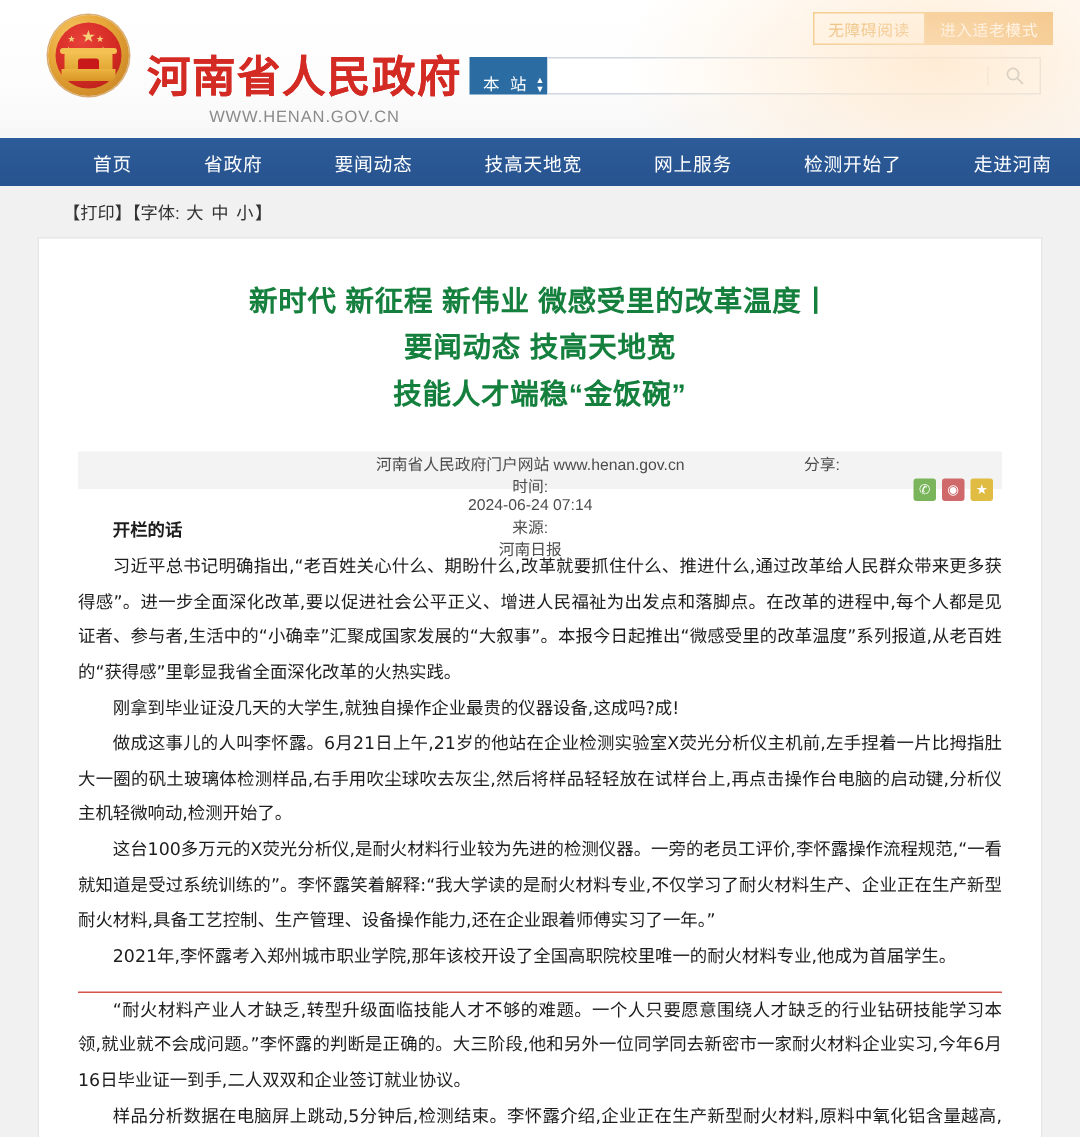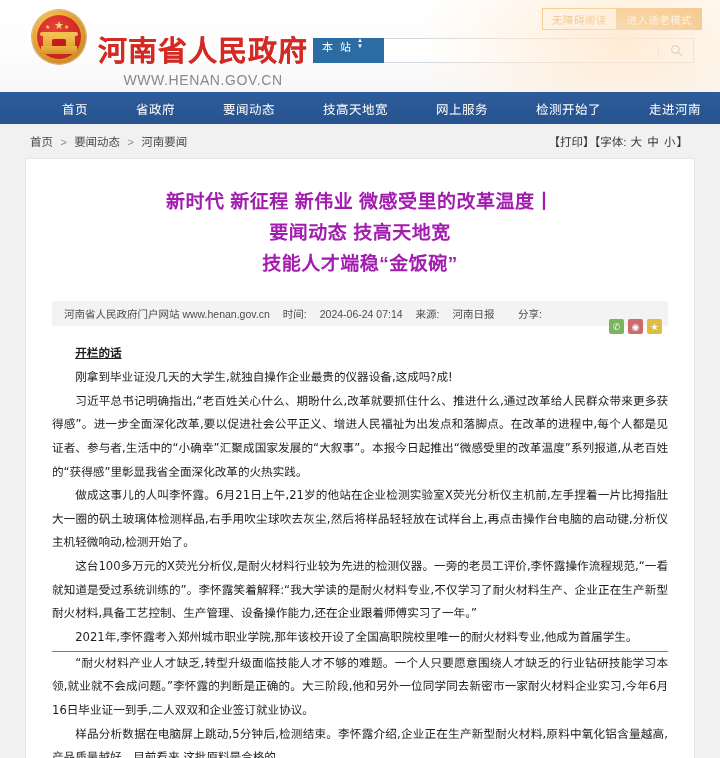--- a/index.html
+++ b/index.html
@@ -108,21 +108,21 @@
     background: linear-gradient(to bottom, #e8403a 0%, #d02722 55%, #b9201c 100%);
     -webkit-background-clip: text;
     background-clip: text;
     color: #d32a23;
     line-height: 1.1;
     margin-top: 24px;
   }
   .brand-url {
     margin-top: 4px;
     text-align: center;
-    font-size: 14px;
+    font-size: 11px;
     letter-spacing: 0.6px;
     color: #8a8a8a;
     font-family: "Liberation Sans", sans-serif;
   }
 
   .hdr-buttons {
     position: absolute;
     right: 18px; top: 8px;
     display: flex;
     align-items: stretch;
@@ -152,26 +152,26 @@
   .search-wrap {
     position: absolute;
     left: 313px; top: 38px;
     display: flex;
     align-items: stretch;
     width: 381px;
     height: 25px;
   }
   .search-scope {
     display: flex;
-    align-items: flex-start;
+    align-items: flex-end;
     gap: 4px;
     background: #2b6ca3;
     color: #ffffff;
     font-size: 11px;
-    padding: 0 21px 0 9px;
+    padding: 0 2px 0 9px;
     letter-spacing: 2px;
     cursor: pointer;
     flex: 0 0 auto;
   }
   .scope-caret {
     display: flex; flex-direction: column; gap: 1px;
     letter-spacing: 0;
     line-height: 0;
   }
   .scope-caret span { font-size: 6px; line-height: 5px; }
@@ -254,42 +254,43 @@
     margin: 0 auto;
     background: #ffffff;
     border: 1px solid #e6e6e6;
     border-bottom: none;
     min-height: 570px;
     padding: 24px 26px 0 26px;
   }
 
   .article-title {
     text-align: center;
-    color: #a21caf;
+    color: #15803d;
     font-size: 19px;
     font-weight: bold;
     line-height: 1.62;
     letter-spacing: 0.5px;
     padding: 4px 14px 0 14px;
   }
   .article-title .tl { display: block; }
 
   .meta-bar {
     margin-top: 22px;
     background: #f3f3f3;
     height: 25px;
     display: flex;
     align-items: center;
     padding: 0 12px;
     font-size: 10.5px;
     color: #4c4c4c;
     position: relative;
+    flex-direction: column;
   }
   .meta-bar .m { margin-right: 13px; white-space: nowrap; }
-  .meta-bar .share-label { position: absolute; right: 126px; }
+  .meta-bar .share-label { position: absolute; right: 108px; }
   .share-icons {
     position: absolute;
     right: 6px;
     top: 18px;
     display: flex;
     gap: 4px;
   }
   .share-icons i {
     width: 15px; height: 15px;
     border-radius: 2px;
@@ -306,25 +307,25 @@
   .article-body {
     margin-top: 16px;
     font-size: 11.6px;
     line-height: 2.04;
     color: #1d1d1d;
     text-align: justify;
     font-family: "DejaVu Sans", "Liberation Sans", sans-serif;
   }
   .article-body p { margin: 0; }
   .article-body p.indent { text-indent: 2em; }
-  .article-body p.lead { text-indent: 2em; font-weight: bold; text-decoration: underline; }
+  .article-body p.lead { text-indent: 2em; font-weight: bold; }
   .article-body p.underlined {
     text-indent: 2em;
     border-bottom: 1.5px solid #d9534f;
-    padding-bottom: 1px;
+    padding-bottom: 11px;
   }
 </style>
 </head>
 <body>
 
 <div class="top-header">
 
   <div class="brand">
     <div class="emblem">
       <div class="ring"></div>
@@ -376,27 +377,20 @@
   <a>技高天地宽</a>
   <a>网上服务</a>
   <a>检测开始了</a>
   <a>走进河南</a>
   <a>专题专栏</a>
 </nav>
 
 <div class="page">
 
   <div class="crumb-row">
-    <div class="crumb">
-      <a>首页</a>
-      <span class="sep">&gt;</span>
-      <a>要闻动态</a>
-      <span class="sep">&gt;</span>
-      <a>河南要闻</a>
-    </div>
     <div class="tools">
       <span class="tool-link">【打印】</span><span>【字体:</span>
       <span class="fs">大</span>
       <span class="fs">中</span>
       <span class="fs">小</span><span>】</span>
     </div>
   </div>
 
   <div class="card">
 
@@ -415,22 +409,22 @@
       <span class="share-label">分享:</span>
       <span class="share-icons">
         <i class="ic-wechat">✆</i>
         <i class="ic-weibo">◉</i>
         <i class="ic-fav">★</i>
       </span>
     </div>
 
     <div class="article-body">
       <p class="lead">开栏的话</p>
+      <p class="indent">习近平总书记明确指出,“老百姓关心什么、期盼什么,改革就要抓住什么、推进什么,通过改革给人民群众带来更多获得感”。进一步全面深化改革,要以促进社会公平正义、增进人民福祉为出发点和落脚点。在改革的进程中,每个人都是见证者、参与者,生活中的“小确幸”汇聚成国家发展的“大叙事”。本报今日起推出“微感受里的改革温度”系列报道,从老百姓的“获得感”里彰显我省全面深化改革的火热实践。</p>
       <p class="indent">刚拿到毕业证没几天的大学生,就独自操作企业最贵的仪器设备,这成吗?成!</p>
-      <p class="indent">习近平总书记明确指出,“老百姓关心什么、期盼什么,改革就要抓住什么、推进什么,通过改革给人民群众带来更多获得感”。进一步全面深化改革,要以促进社会公平正义、增进人民福祉为出发点和落脚点。在改革的进程中,每个人都是见证者、参与者,生活中的“小确幸”汇聚成国家发展的“大叙事”。本报今日起推出“微感受里的改革温度”系列报道,从老百姓的“获得感”里彰显我省全面深化改革的火热实践。</p>
       <p class="indent">做成这事儿的人叫李怀露。6月21日上午,21岁的他站在企业检测实验室X荧光分析仪主机前,左手捏着一片比拇指肚大一圈的矾土玻璃体检测样品,右手用吹尘球吹去灰尘,然后将样品轻轻放在试样台上,再点击操作台电脑的启动键,分析仪主机轻微响动,检测开始了。</p>
       <p class="indent">这台100多万元的X荧光分析仪,是耐火材料行业较为先进的检测仪器。一旁的老员工评价,李怀露操作流程规范,“一看就知道是受过系统训练的”。李怀露笑着解释:“我大学读的是耐火材料专业,不仅学习了耐火材料生产、企业正在生产新型耐火材料,具备工艺控制、生产管理、设备操作能力,还在企业跟着师傅实习了一年。”</p>
       <p class="underlined">2021年,李怀露考入郑州城市职业学院,那年该校开设了全国高职院校里唯一的耐火材料专业,他成为首届学生。</p>
       <p class="indent">“耐火材料产业人才缺乏,转型升级面临技能人才不够的难题。一个人只要愿意围绕人才缺乏的行业钻研技能学习本领,就业就不会成问题。”李怀露的判断是正确的。大三阶段,他和另外一位同学同去新密市一家耐火材料企业实习,今年6月16日毕业证一到手,二人双双和企业签订就业协议。</p>
       <p class="indent">样品分析数据在电脑屏上跳动,5分钟后,检测结束。李怀露介绍,企业正在生产新型耐火材料,原料中氧化铝含量越高,产品质量越好。目前看来,这批原料是合格的。</p>
 
     </div>
 
   </div>
 </div>

